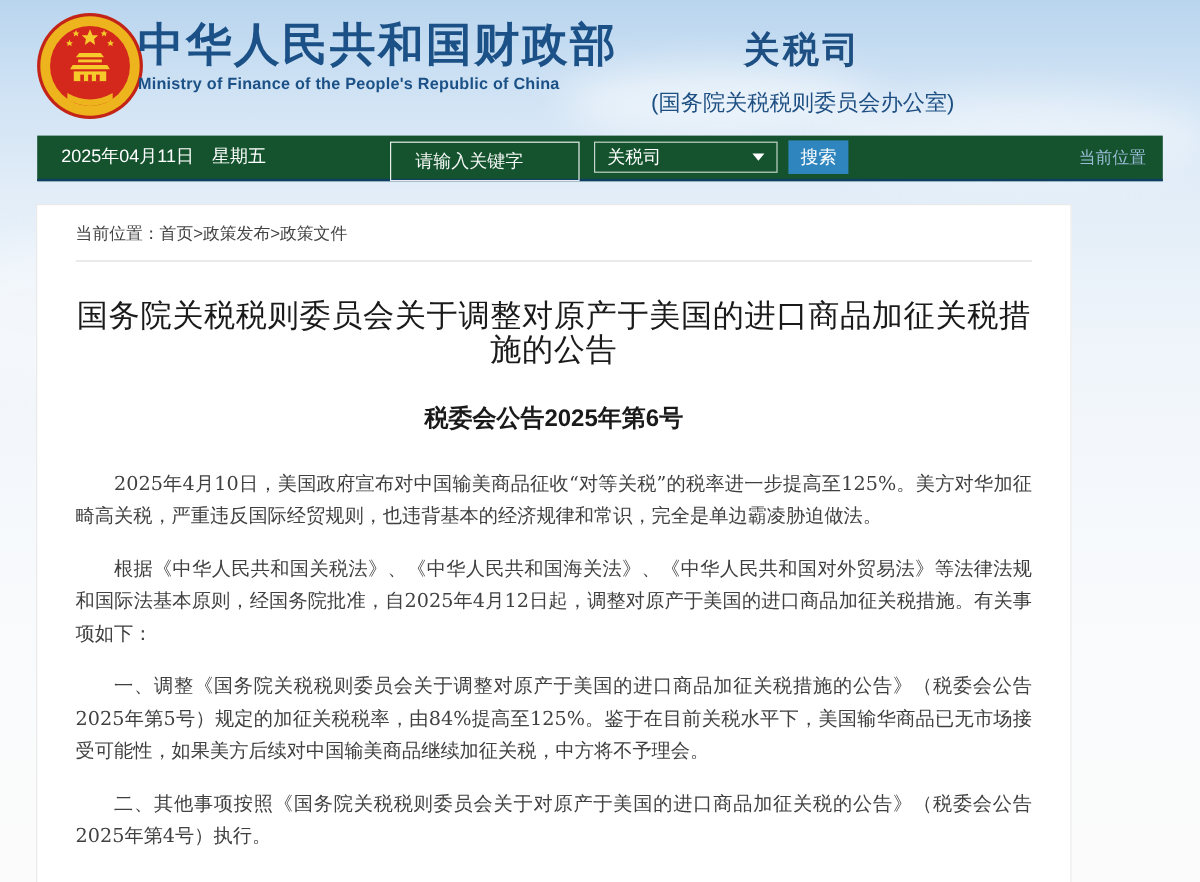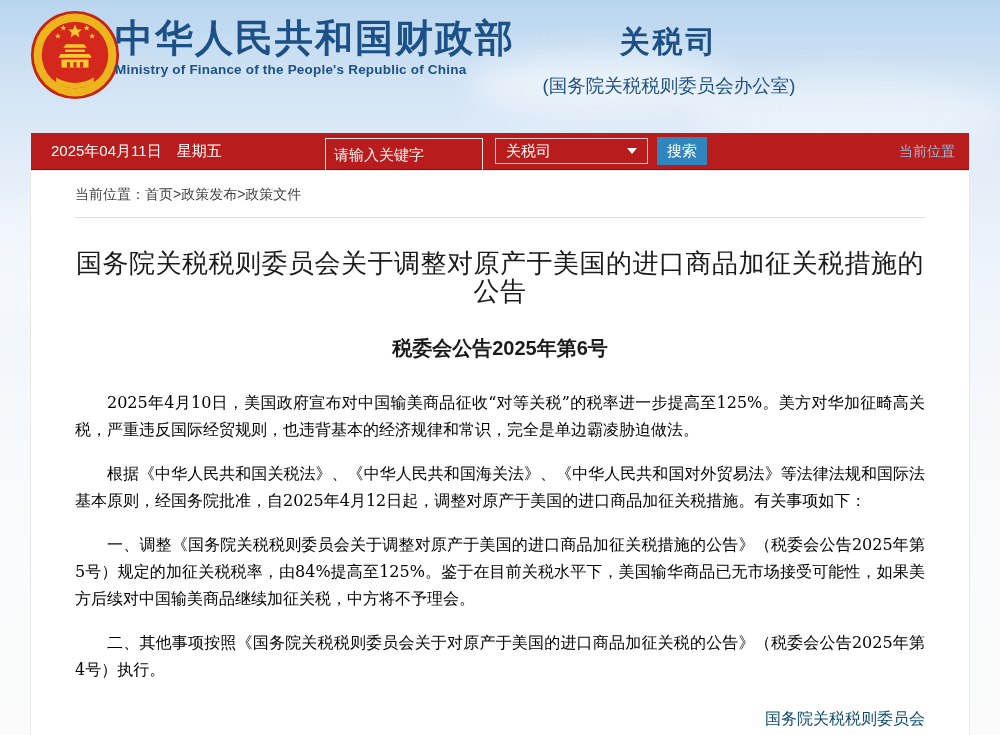--- a/index.html
+++ b/index.html
@@ -26,27 +26,27 @@
   .site-title-en {
     font-size:13.5px; font-weight:bold; color:#1b5186; margin-top:2px; letter-spacing:.2px;
   }
   .dept-block { position:absolute; right:23px; top:22px; width:280px; text-align:center; }
   .dept-title { font-size:30px; font-weight:600; color:#1d4f83; letter-spacing:3px; }
   .dept-sub { font-size:18.5px; color:#1d4f83; margin-top:10px; white-space:nowrap; }
 
   
   .topbar {
     position:absolute; left:31px; top:113px; width:938px; height:38px;
-    background:#b91c1c; border-bottom:2px solid #0f3e63;margin-top:20px;
+    background:#14532d; border-bottom:2px solid #0f3e63;
   }
   .nav-date { position:absolute; left:20px; top:0; height:36px; line-height:36px; color:#ffffff; font-size:15px; }
   .nav-search-input {
     position:absolute; left:294px; top:5px; width:158px; height:33px;
     background:transparent; border:1px solid rgba(255,255,255,.9);
-    color:#ffffff; font-size:15px; padding:0 8px; outline:none;
+    color:#ffffff; font-size:15px; padding:0 20px; outline:none;
     font-family:"Liberation Sans", sans-serif;
   }
   .nav-search-input::placeholder { color:rgba(255,255,255,.95); opacity:1; }
   .nav-select {
     position:absolute; left:464px; top:5px; width:153px; height:26px;
     border:1px solid rgba(255,255,255,.75); color:#ffffff; font-size:15px;
     display:flex; align-items:center; padding:0 10px; cursor:pointer;
   }
   .nav-select .caret {
     margin-left:auto; width:0; height:0;
@@ -58,38 +58,38 @@
     background:#2f86be; border:none; color:#ffffff; font-size:15px; cursor:pointer;
     font-family:"Liberation Sans", sans-serif;
   }
   .nav-home-link {
     position:absolute; right:14px; top:0; height:36px; line-height:36px;
     color:#9bbcd6; font-size:14px; cursor:pointer; text-decoration:none;
   }
 
   
   .panel {
-    position:absolute; left:30px; top:170px; width:940px; height:565px;
-    background:#ffffff; border:1px solid #e9e9e9; border-bottom:none; padding:0 44px;
+    position:absolute; left:30px; top:170px; width:863px; height:565px;
+    background:#ffffff; border:1px solid #e9e9e9; border-bottom:none; padding:0 32px;
   }
   .breadcrumb {
     padding:15px 0 13px; font-size:14px; color:#424242;
     border-bottom:1px solid #dcdcdc;
   }
   .breadcrumb .crumb-path { color:#424242; cursor:pointer; }
 
   .article { padding-top:31px; }
   .article-title {
     text-align:center; font-size:26px; font-weight:normal; color:#1a1a1a;
     letter-spacing:.5px; line-height:28px;
   }
   .doc-number { text-align:center; font-size:20px; font-weight:bold; color:#1a1a1a; margin-top:30px; }
   .article-body { margin-top:27px; font-family:"DejaVu Serif", serif; }
   .article-body p {
-    font-size:16px; line-height:27px; color:#000000;
+    font-size:16px; line-height:27px; color:#404040;
     text-indent:2em; text-align:justify; margin-bottom:17px;
   }
   .signature { margin-top:26px; text-align:right; font-size:16px; color:#0c4a6e; font-family:"DejaVu Serif", serif; }
   .sig-date { margin-top:19px; text-align:center; font-size:16px; color:#2b2b2b; padding-right:10px; font-family:"DejaVu Serif", serif; }
 </style>
 </head>
 <body>
 
 <div class="cloud c1"></div>
 <div class="cloud c2"></div>

